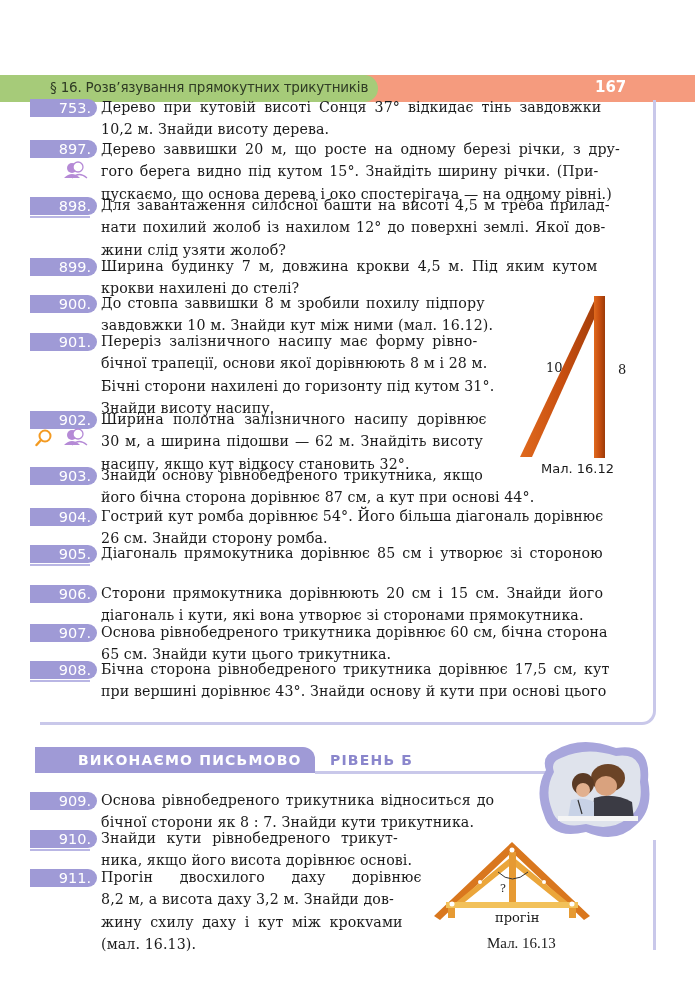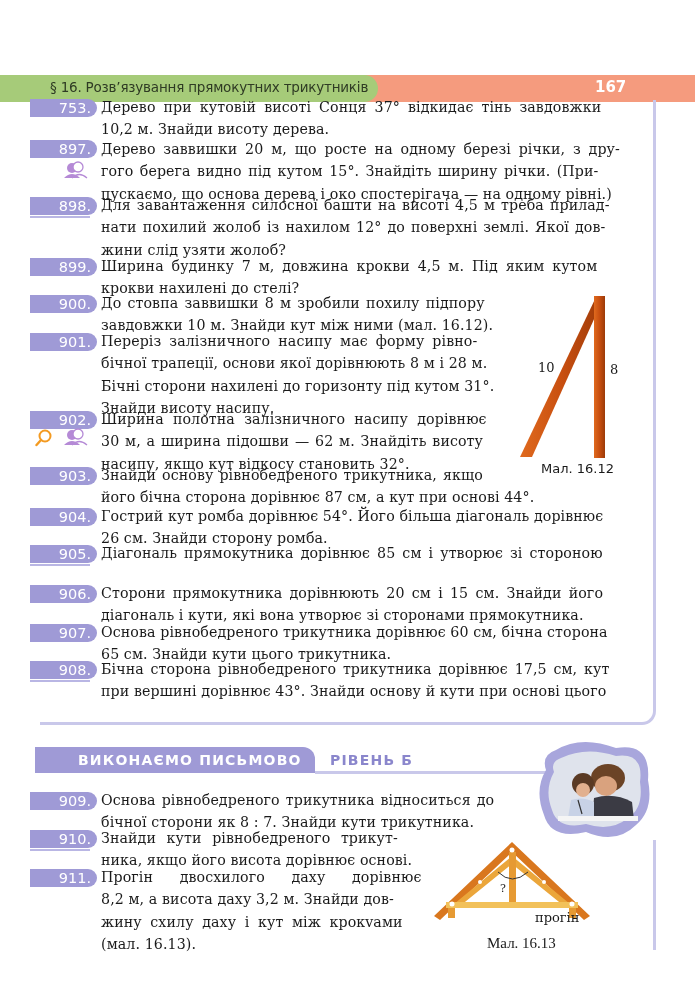--- a/index.html
+++ b/index.html
@@ -20,35 +20,35 @@
   .ptext { position: absolute; left: 101px; font-size: 14.2px; line-height: 22.3px; text-align: justify; text-align-last: left; letter-spacing: 0.1px; }
   .ptext .line { display: block; white-space: nowrap; }
 
   
   .icon-people { position: absolute; width: 26px; height: 18px; }
   .icon-search { position: absolute; width: 18px; height: 18px; }
 
   
   .fig1 { position: absolute; left: 520px; top: 282px; width: 130px; height: 200px; }
   .fig1-caption { position: absolute; left: 541px; top: 461px; font-family: "DejaVu Sans", sans-serif; font-size: 13px; }
-  .fig1-lbl { position: absolute; font-size: 13px; font-family: "DejaVu Serif", serif; }
+  .fig1-lbl { position: absolute; font-size: 13px; font-family: "DejaVu Serif", serif; margin-left: 8px; }
 
   
   .sec-bar { position: absolute; left: 35px; top: 747px; width: 620px; height: 26px; }
   .sec-pill { position: absolute; left: 0; top: 0; width: 280px; height: 26px; background: #9f9ad6; border-radius: 0 12px 0 0; }
   .sec-line { position: absolute; left: 280px; top: 24px; width: 260px; height: 3px; background: #c9c8ea; }
   .sec-title { position: absolute; left: 43px; top: 5px; font-family: "DejaVu Sans", sans-serif; font-weight: bold; font-size: 14px; color: #ffffff; letter-spacing: 1.2px; }
   .sec-level { position: absolute; left: 295px; top: 5px; font-family: "DejaVu Sans", sans-serif; font-weight: bold; font-size: 14px; color: #8a86cc; letter-spacing: 1.2px; }
   .vrule2 { position: absolute; left: 653px; top: 840px; width: 3px; height: 110px; background: #c9c8ea; }
 
   .photo { position: absolute; left: 536px; top: 740px; width: 118px; height: 100px; }
 
   .fig2 { position: absolute; left: 432px; top: 838px; width: 160px; height: 90px; }
   .fig2-caption { position: absolute; left: 487px; top: 935px; font-family: Liberation Serif, serif; font-size: 15px; }
-  .fig2-label { position: absolute; left: 495px; top: 910px; font-size: 13px; margin-left: 40px; }
+  .fig2-label { position: absolute; left: 495px; top: 910px; font-size: 13px; }
 </style>
 </head>
 <body>
 
 <div class="header">
   <div class="header-green">
     <span class="header-title">§ 16. Розв’язування прямокутних трикутників</span>
   </div>
   <span class="page-num">167</span>
 </div>

